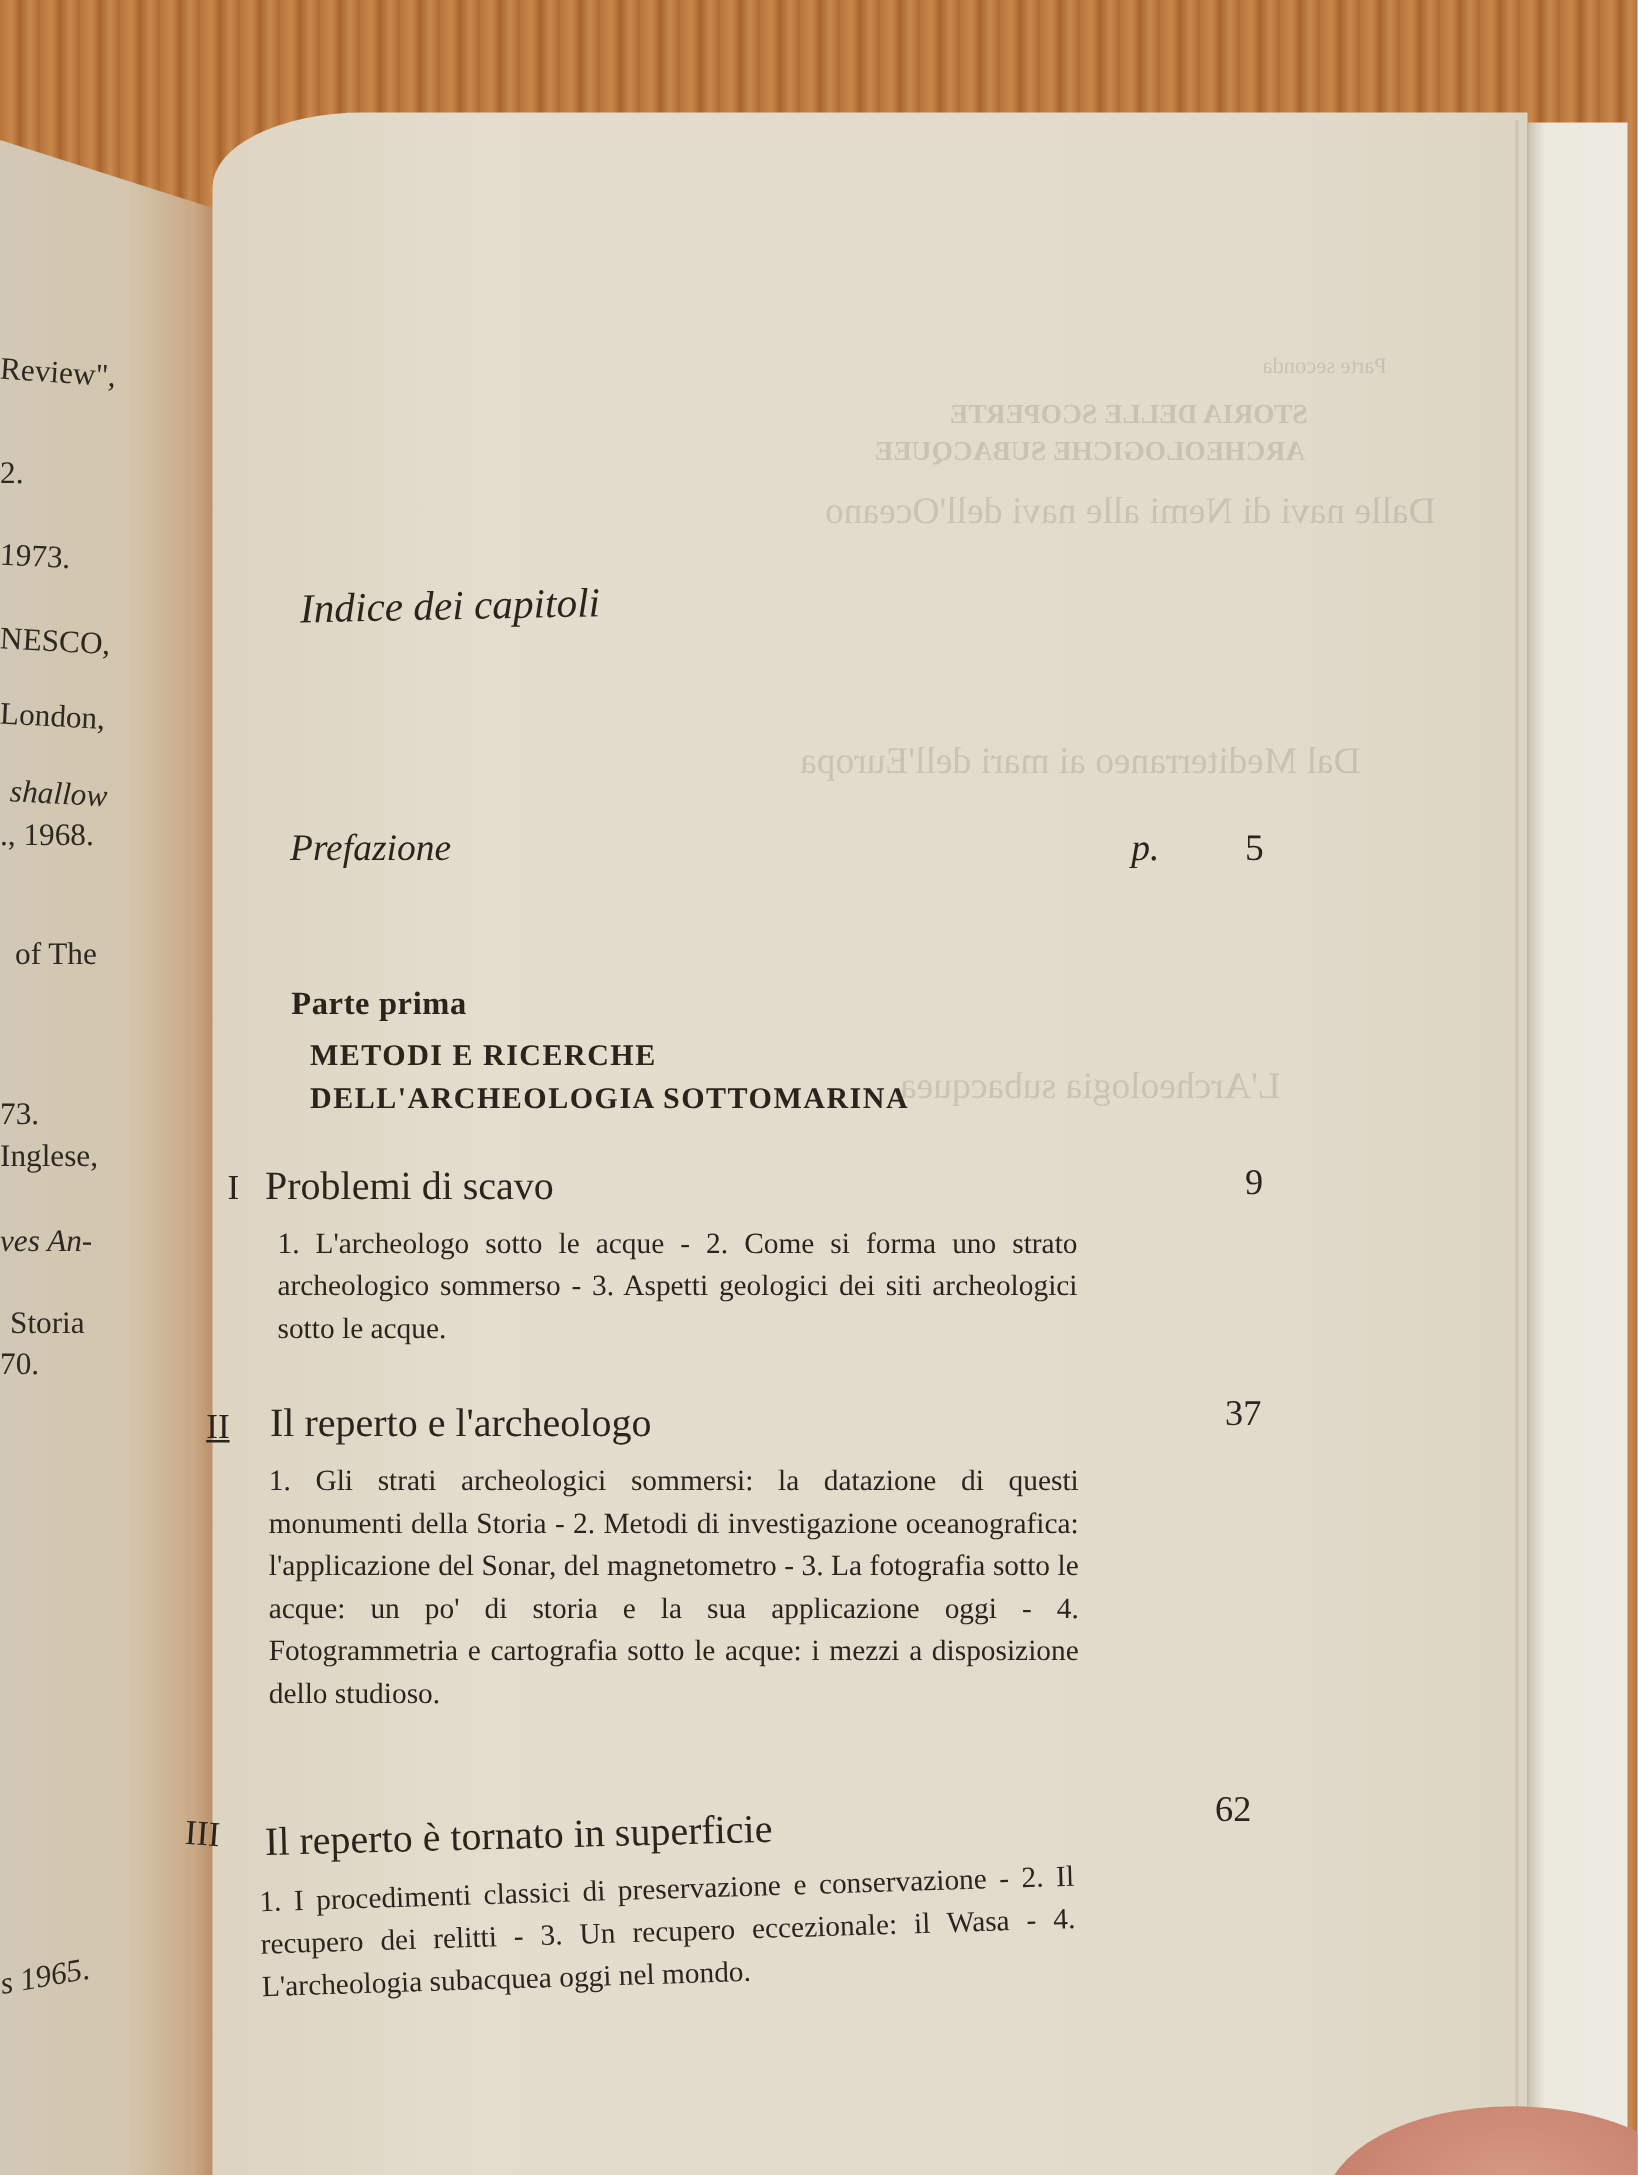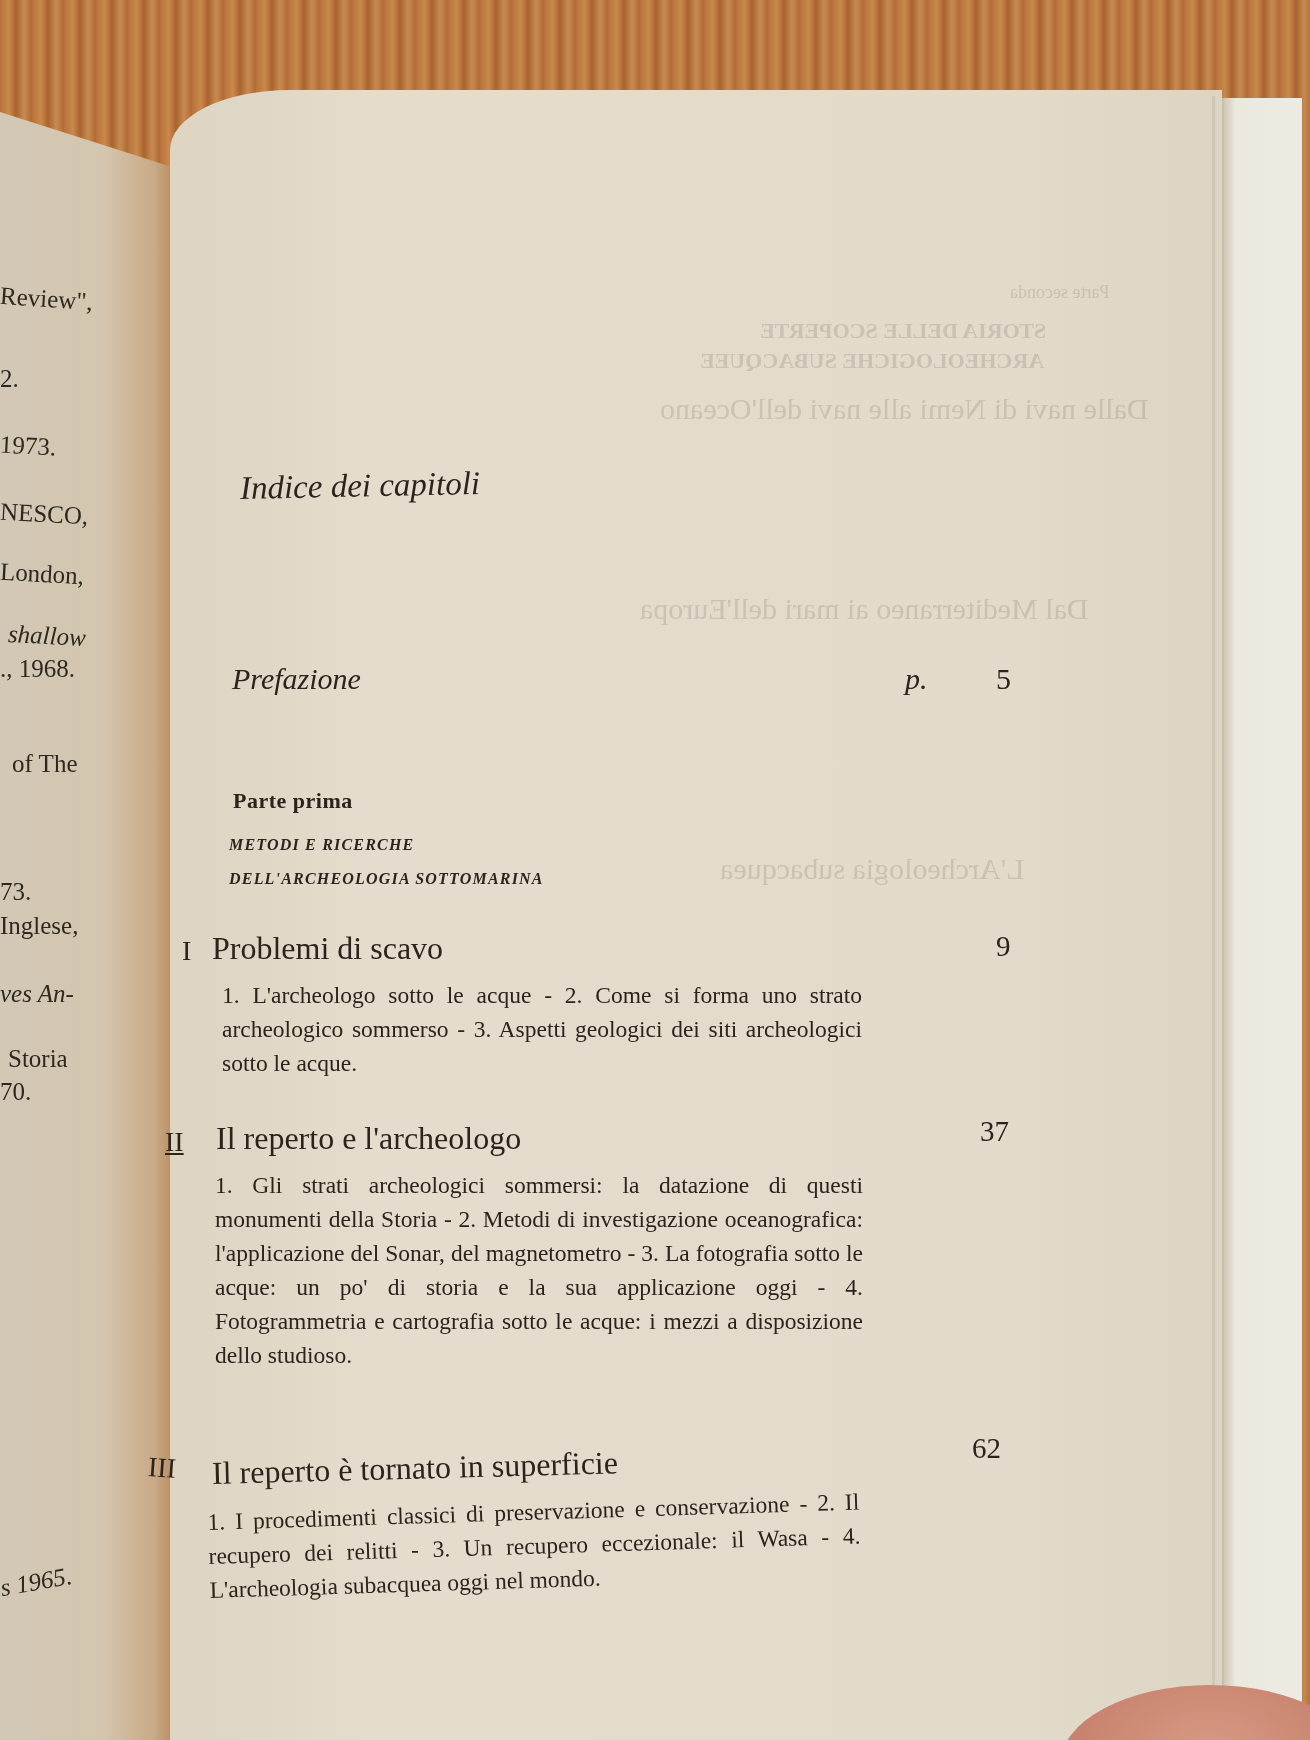--- a/index.html
+++ b/index.html
@@ -37,22 +37,22 @@
     .finger {
       position: absolute; left: 1060px; top: 1685px; width: 300px; height: 160px;
       background: radial-gradient(ellipse at 50% 40%, #d79a84 0%, #c98470 60%, #b77464 100%);
       border-radius: 50% 50% 0 0;
     }
     .content { position: absolute; color: #2a241d; }
     .toc-title { left: 240px; top: 470px; font-size: 33px; font-style: italic; transform: rotate(-1.2deg); transform-origin: left; }
     .preface { left: 232px; top: 662px; font-size: 30px; font-style: italic; }
     .preface-p { left: 905px; top: 662px; font-size: 30px; font-style: italic; }
     .preface-num { left: 996px; top: 662px; font-size: 30px; }
-    .part-label { left: 233px; top: 788px; font-size: 22px; font-weight: bold; letter-spacing: 0.5px; }
-    .part-title { left: 229px; top: 828px; font-size: 16px; font-weight: bold; letter-spacing: 1.2px; line-height: 34px; font-style: italic; }
+    .part-label { left: 233px; top: 788px; font-size: 26px; font-weight: bold; letter-spacing: 0.5px; }
+    .part-title { left: 248px; top: 828px; font-size: 24px; font-weight: bold; letter-spacing: 1.2px; line-height: 34px; }
     .chapter-roman { font-size: 28px; }
     .chapter-title { font-size: 32px; }
     .chapter-desc { font-size: 23.5px; line-height: 34px; width: 630px; text-align: justify; }
     .page-num { font-size: 29px; }
   </style>
 </head>
 <body>
 
 <div class="left-page"></div>
 <div class="left-frag" style="left:0;top:285px;transform:rotate(4deg);">Review",</div>

